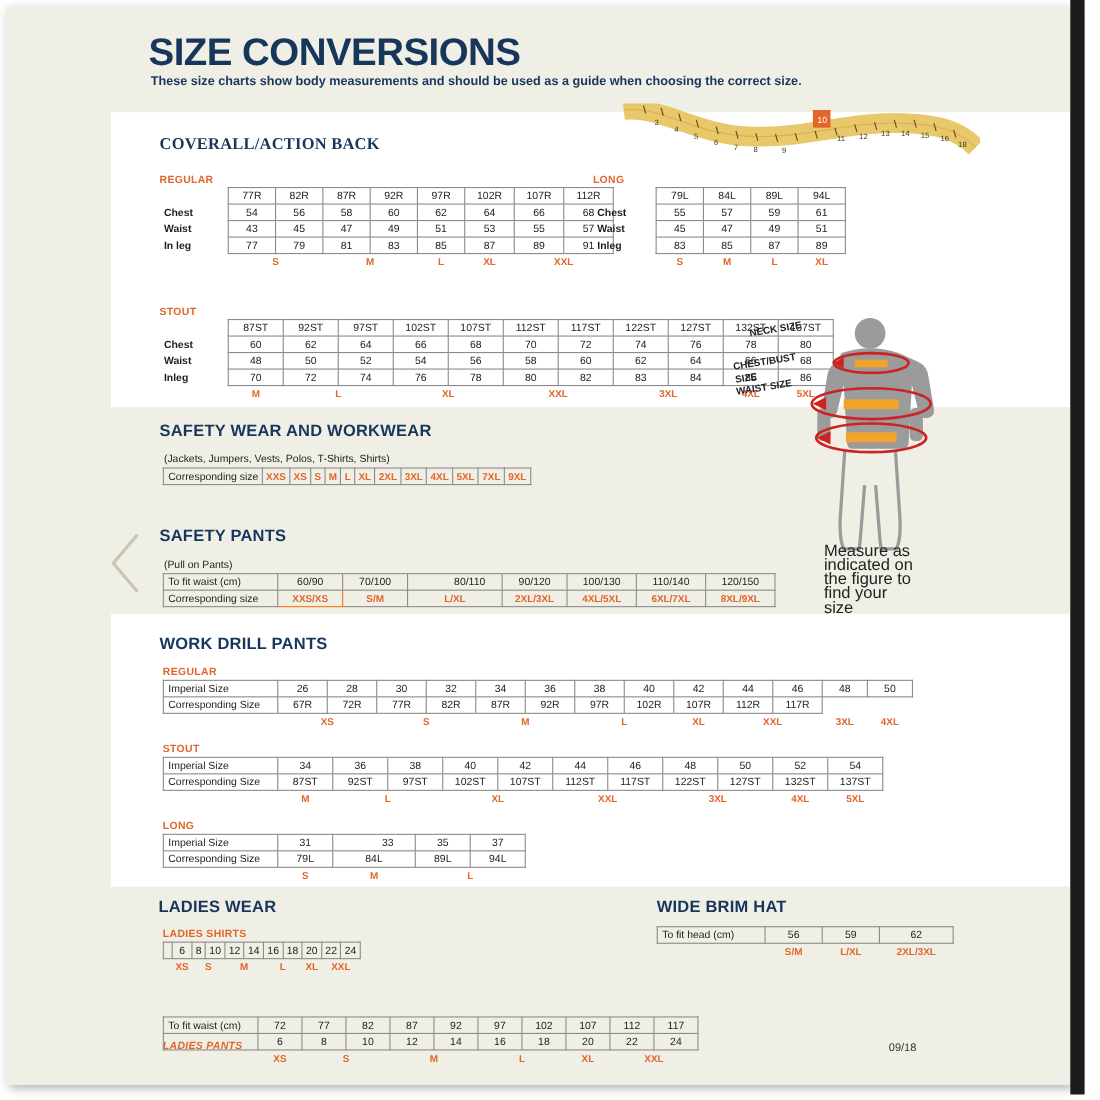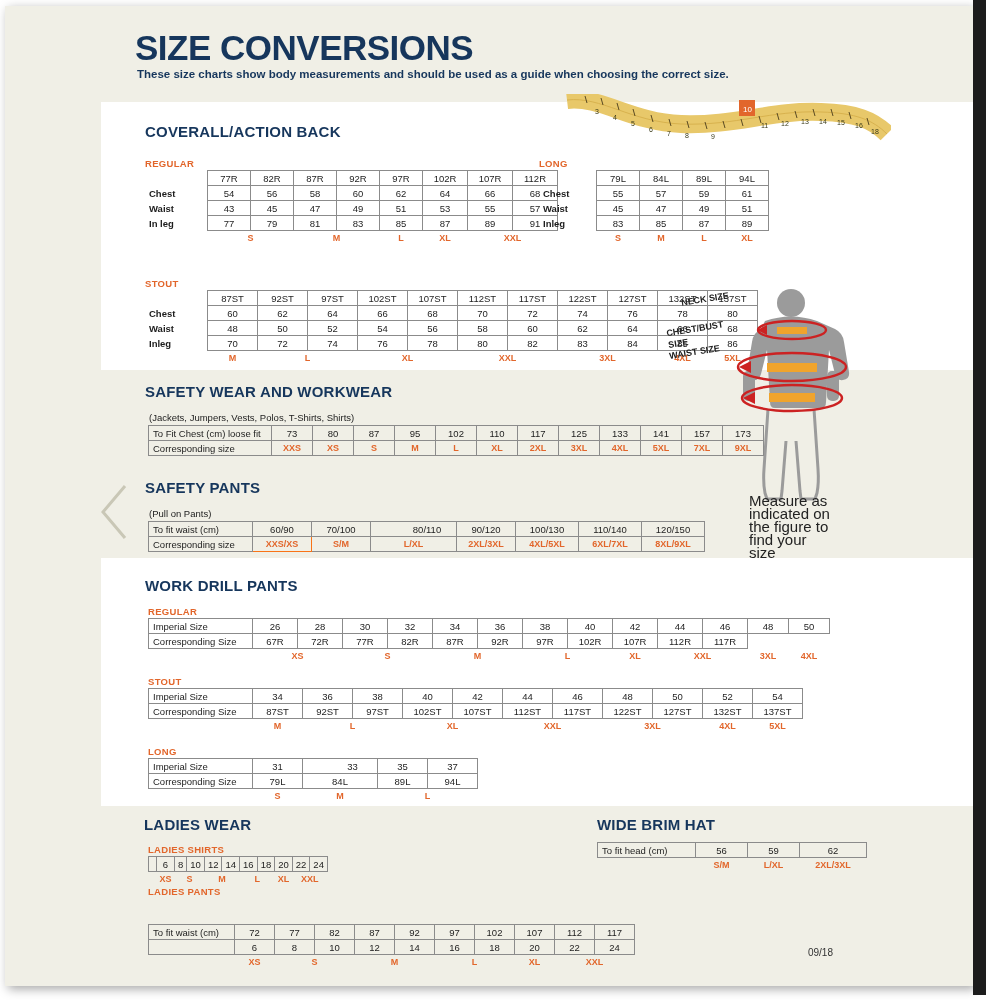--- a/index.html
+++ b/index.html
@@ -82,21 +82,21 @@
           <text x="200" y="34">11</text>
           <text x="220" y="32">12</text>
         <text x="240" y="30">13</text>
           <text x="258" y="30">14</text>
           <text x="276" y="31">15</text>
         <text x="294" y="34">16</text>
           <text x="310" y="40">18</text>
       </g>
     </svg>
 
-    <div class="sec-title" style="left:140px;top:117px;">COVERALL/ACTION BACK</div>
+    <div class="sec-title" style="left:140px;top:117px;font-family:Liberation Serif, serif;">COVERALL/ACTION BACK</div>
 
     <div class="sub-orange" style="left:140px;top:152px;">REGULAR</div>
     <table class="grid" style="left:140px;top:164px;">
       <tbody>
           <tr>
         <td class="lbl" style="width:55px;"></td>
         <td style="width:36px;">77R</td>
         <td style="width:36px;">82R</td>
         <td style="width:36px;">87R</td>
         <td style="width:36px;">92R</td>
@@ -289,35 +289,20 @@
     </svg>
     <div class="fig-label" style="left:676px;top:288px;transform:rotate(-9deg);">NECK SIZE</div>
     <div class="fig-label" style="left:662px;top:316px;transform:rotate(-9deg);width:66px;line-height:12px;">CHEST/BUST SIZE</div>
     <div class="fig-label" style="left:664px;top:341px;transform:rotate(-9deg);">WAIST SIZE</div>
     <div class="cap" style="left:744px;top:488px;width:84px;">Measure as indicated on the figure to find your size</div>
 
     <div class="sec-title" style="left:140px;top:377px;">SAFETY WEAR AND WORKWEAR</div>
     <div class="note" style="left:144px;top:406px;">(Jackets, Jumpers, Vests, Polos, T-Shirts, Shirts)</div>
     <table class="grid" style="left:143px;top:419px;">
       <tbody>
-          <tr>
-        <td class="lbl2" style="width:115px;">To Fit Chest (cm) loose fit</td>
-        <td style="width:34px;">73</td>
-        <td style="width:34px;">80</td>
-        <td style="width:34px;">87</td>
-        <td style="width:34px;">95</td>
-        <td style="width:34px;">102</td>
-        <td style="width:34px;">110</td>
-        <td style="width:34px;">117</td>
-        <td style="width:34px;">125</td>
-        <td style="width:34px;">133</td>
-        <td style="width:34px;">141</td>
-        <td style="width:34px;">157</td>
-        <td style="width:34px;">173</td>
-      </tr>
       <tr>
         <td class="lbl2">Corresponding size</td>
         <td class="sz" style="border:1px solid #8b8b8b;">XXS</td>
         <td class="sz" style="border:1px solid #8b8b8b;">XS</td>
         <td class="sz" style="border:1px solid #8b8b8b;">S</td>
         <td class="sz" style="border:1px solid #8b8b8b;">M</td>
         <td class="sz" style="border:1px solid #8b8b8b;">L</td>
         <td class="sz" style="border:1px solid #8b8b8b;">XL</td>
         <td class="sz" style="border:1px solid #8b8b8b;">2XL</td>
         <td class="sz" style="border:1px solid #8b8b8b;">3XL</td>
@@ -503,21 +488,21 @@
         <td class="sz">XS</td>
         <td class="sz" colspan="2">S</td>
         <td class="sz" colspan="2">M</td>
         <td class="sz" colspan="2">L</td>
         <td class="sz">XL</td>
         <td class="sz" colspan="2">XXL</td>
       </tr>
     </tbody>
       </table>
 
-    <div class="sub-orange" style="left:143px;top:880px;">LADIES PANTS</div>
+    <div class="sub-orange" style="left:143px;top:940px;font-style:italic;">LADIES PANTS</div>
     <table class="grid" style="left:143px;top:918px;">
       <tbody>
           <tr>
         <td class="lbl2" style="width:78px;">To fit waist (cm)</td>
         <td style="width:33px;">72</td>
         <td style="width:33px;">77</td>
         <td style="width:33px;">82</td>
         <td style="width:33px;">87</td>
         <td style="width:33px;">92</td>
         <td style="width:33px;">97</td>

